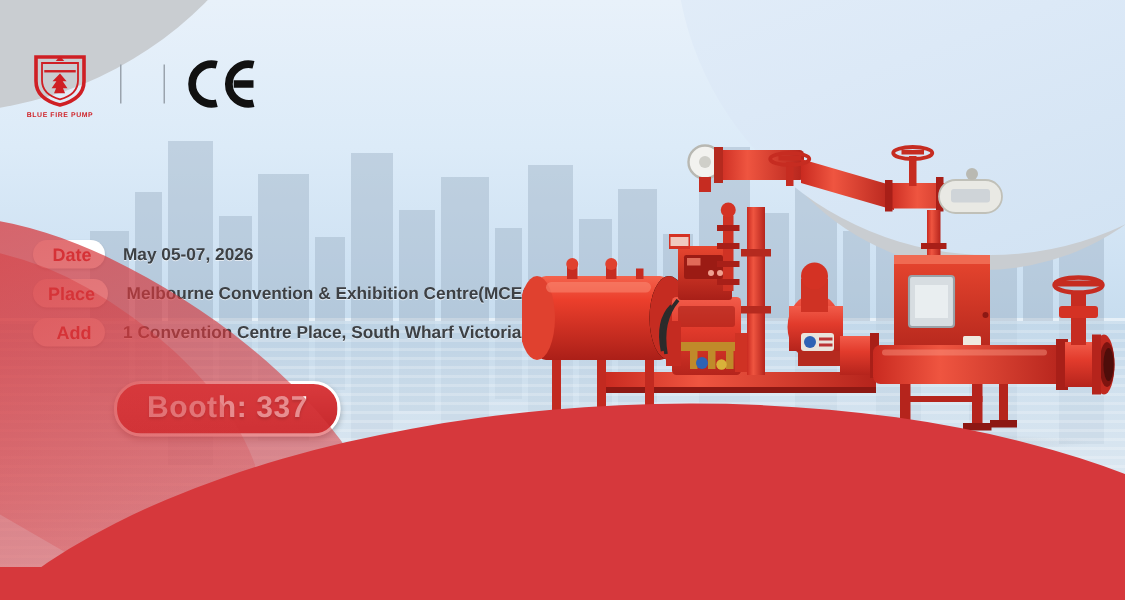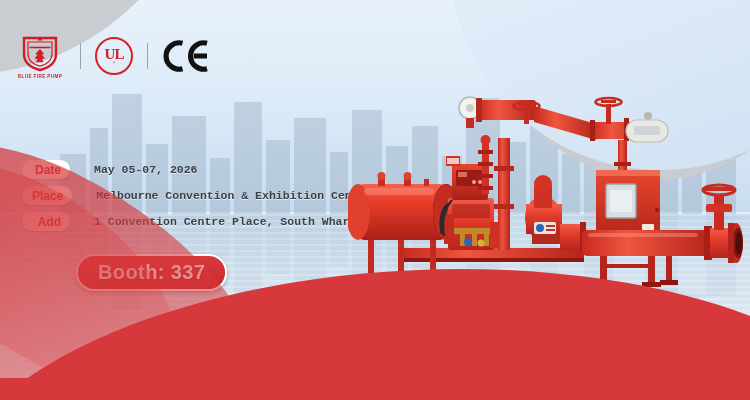--- a/index.html
+++ b/index.html
@@ -67,22 +67,22 @@
     text-shadow:0 1px 1px rgba(255,255,255,.65);}
 
   
   .info{position:absolute;left:22px;top:160px;display:flex;flex-direction:column;gap:7px;}
   .row{display:flex;align-items:center;}
   .pill{min-width:48px;height:19px;background:#fff;border-radius:10px;
     display:flex;align-items:center;justify-content:flex-end;
     padding:0 9px 0 10px;box-sizing:border-box;
     font-size:12px;font-weight:700;color:#d42027;
     box-shadow:0 1px 2px rgba(0,0,0,.16);}
-  .rowtext{margin-left:24px;font-size:11.5px;font-weight:700;color:#3d4044;white-space:nowrap;
-    text-shadow:0 1px 0 rgba(255,255,255,.6);font-family:Liberation Mono, monospace;}
+  .rowtext{margin-left:12px;font-size:11.5px;font-weight:700;color:#3d4044;white-space:nowrap;
+    text-shadow:0 1px 0 rgba(255,255,255,.6);}
   .row.r2 .rowtext{font-size:11.5px;}
 
   
   .booth{position:absolute;left:76px;top:254px;height:33px;padding:0 20px;
     background:linear-gradient(180deg,#d93a3d 0%,#c6282c 100%);
     border:2.5px solid #fff;border-radius:18px;
     display:flex;align-items:center;justify-content:center;
     box-shadow:0 2px 4px rgba(0,0,0,.28);}
   .booth span{font-size:20px;font-weight:800;color:#fff;letter-spacing:.4px;
     text-shadow:0 1px 2px rgba(0,0,0,.35);white-space:nowrap;}
@@ -163,24 +163,20 @@
           <path d="M9.5 13.5 H30.5" stroke="#cf1f24" stroke-width="1.6"></path>
           <path d="M20 15 l4.4 5.2 -2.6 0 3.2 4.6 -3 0 1.4 3.4 -7.4 0 1.4 -3.4 -3 0 3.2 -4.6 -2.6 0 Z" fill="#cf1f24"></path>
           <path d="M17.2 6.6 l2.8 -3.2 2.8 3.2 z" fill="#cf1f24"></path>
         </svg>
       </div>
       <div class="logo-word">BLUE FIRE PUMP</div>
     </div>
 
     <div class="sep"></div>
 
-    <div class="ul-mark">
-      <div class="ult">UL</div>
-      <div class="ulr">®</div>
-    </div>
 
     <div class="sep"></div>
 
     <div class="ce-mark">
       <svg width="48" height="34" viewBox="0 0 48 34">
         <path d="M20.5 4.2 A13.2 13.2 0 1 0 20.5 29.8" fill="none" stroke="#111" stroke-width="5.2"></path>
         <path d="M45 4.2 A13.2 13.2 0 1 0 45 29.8" fill="none" stroke="#111" stroke-width="5.2"></path>
         <path d="M31.8 17 H45" stroke="#111" stroke-width="5"></path>
       </svg>
     </div>

